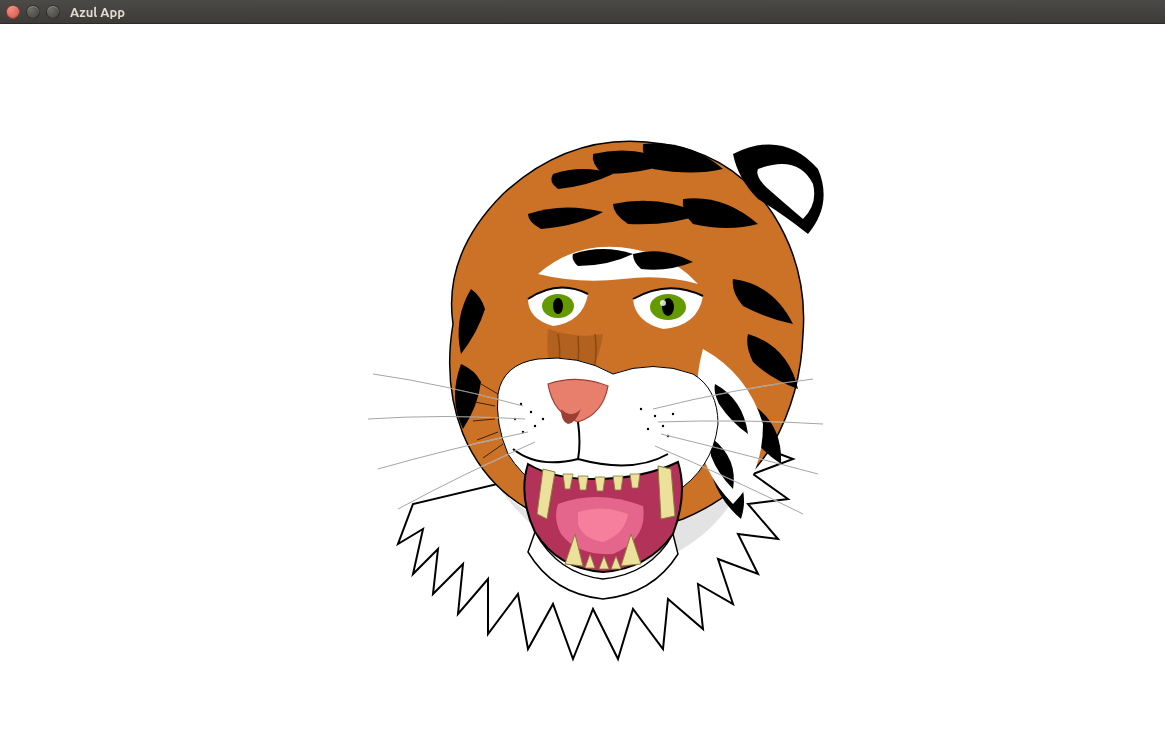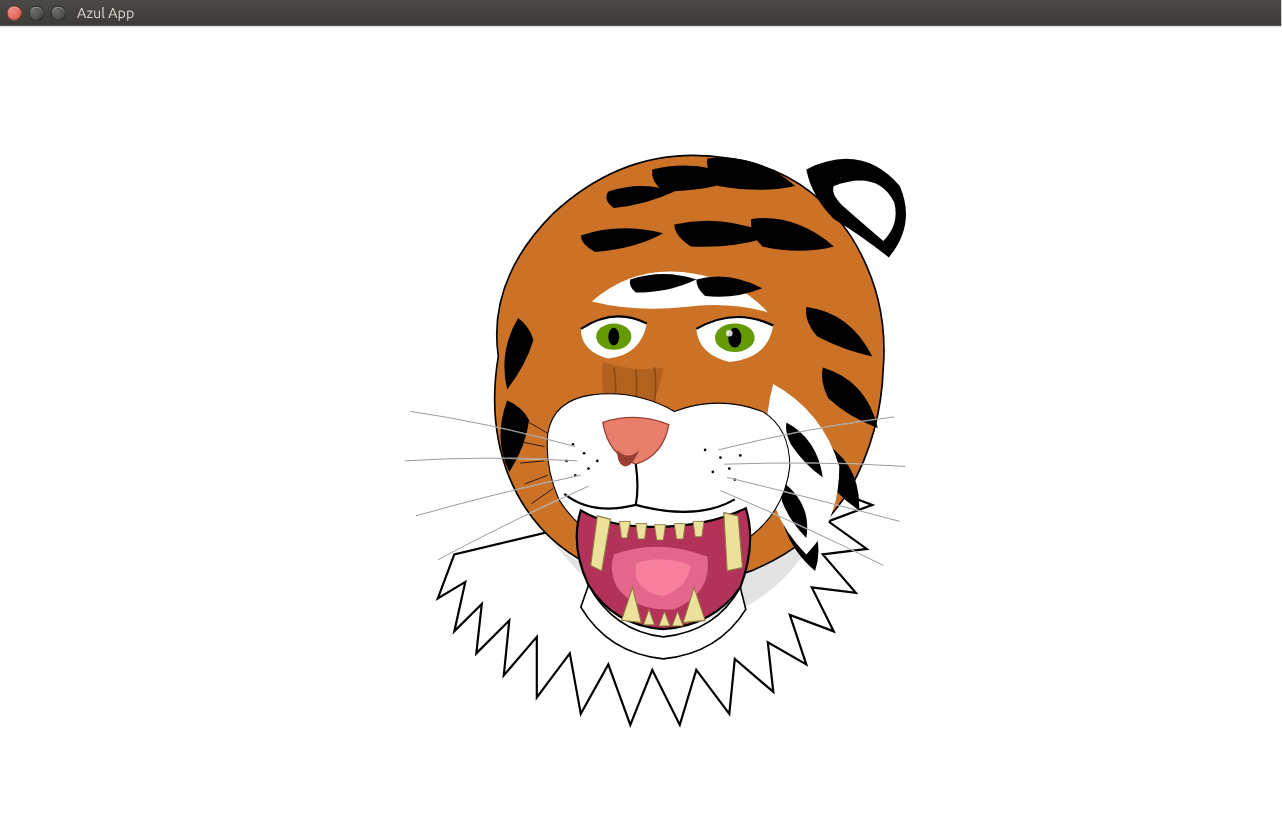--- a/index.html
+++ b/index.html
@@ -11,21 +11,21 @@
     overflow: hidden;
   }
   .titlebar {
     height: 24px;
     background: linear-gradient(to bottom, #4b4a46 0%, #3c3b37 100%);
     display: flex;
     align-items: center;
     padding: 0 6px;
     color: #dfdbd2;
     font-size: 13px;
-    font-weight: normal;
+    font-weight: bold;
     border-bottom: 1px solid #2b2a27;
   }
   .window-controls {
     display: flex;
     gap: 6px;
     margin-right: 10px;
   }
   .win-btn {
     width: 14px;
     height: 14px;

